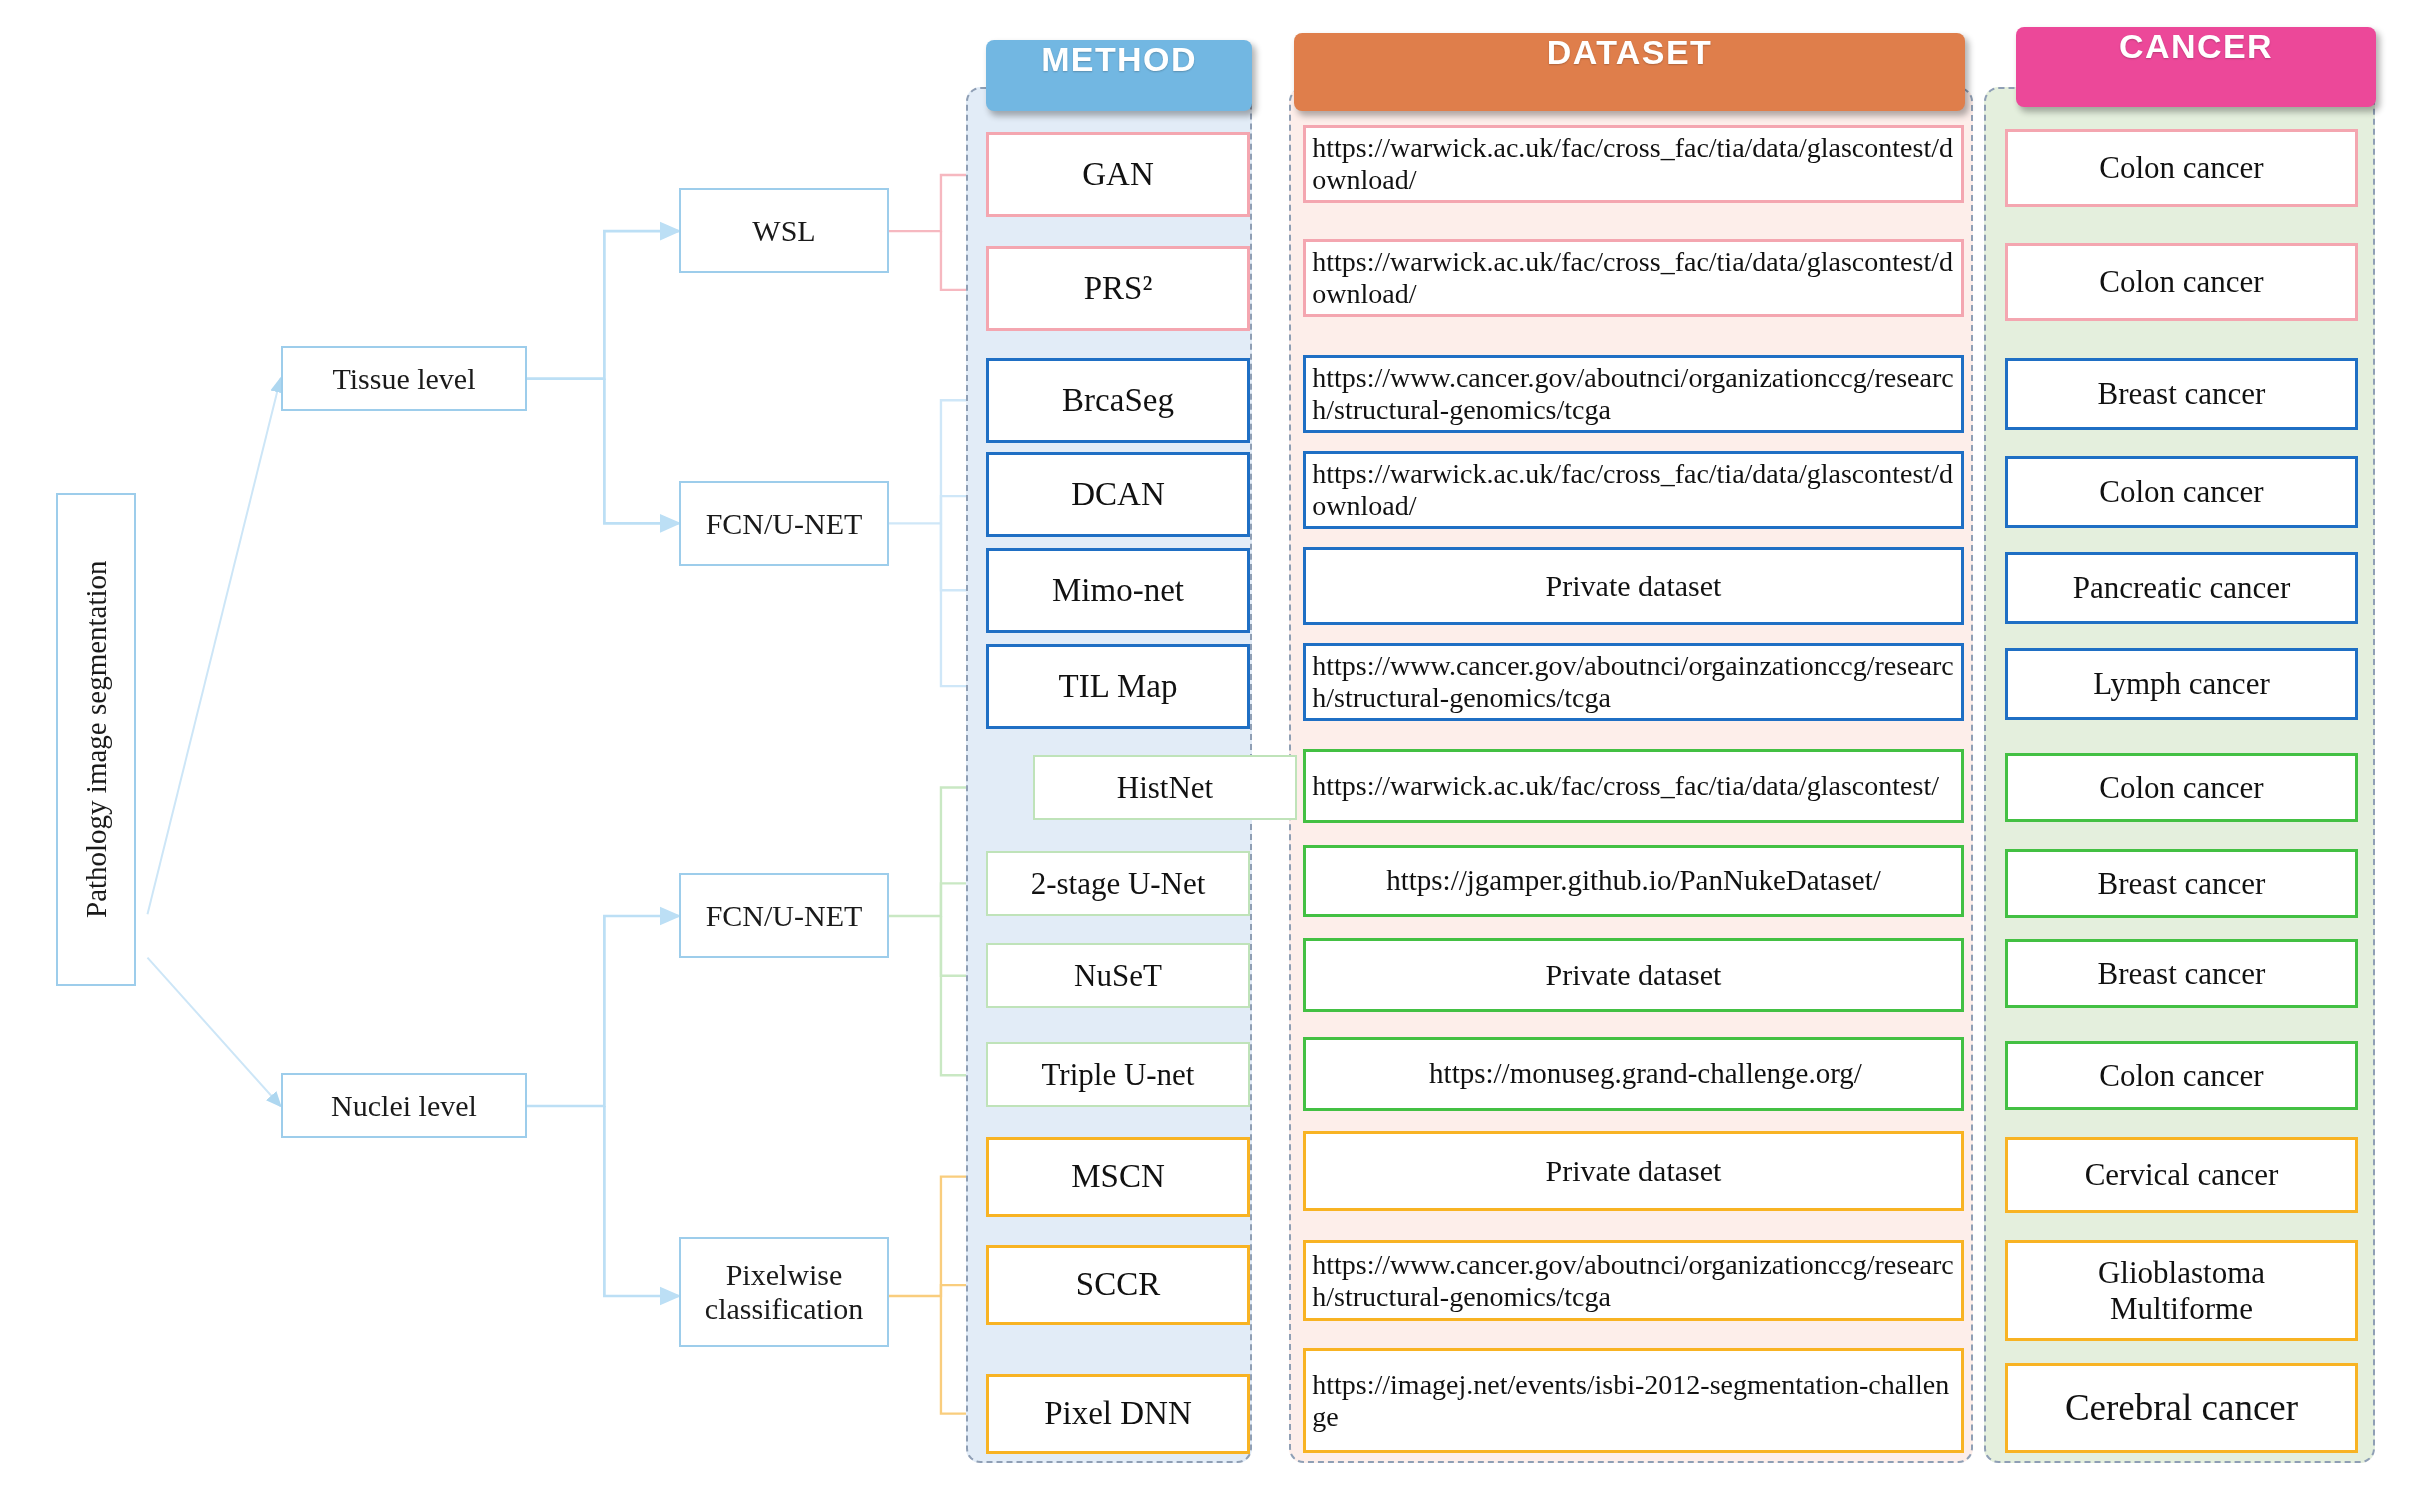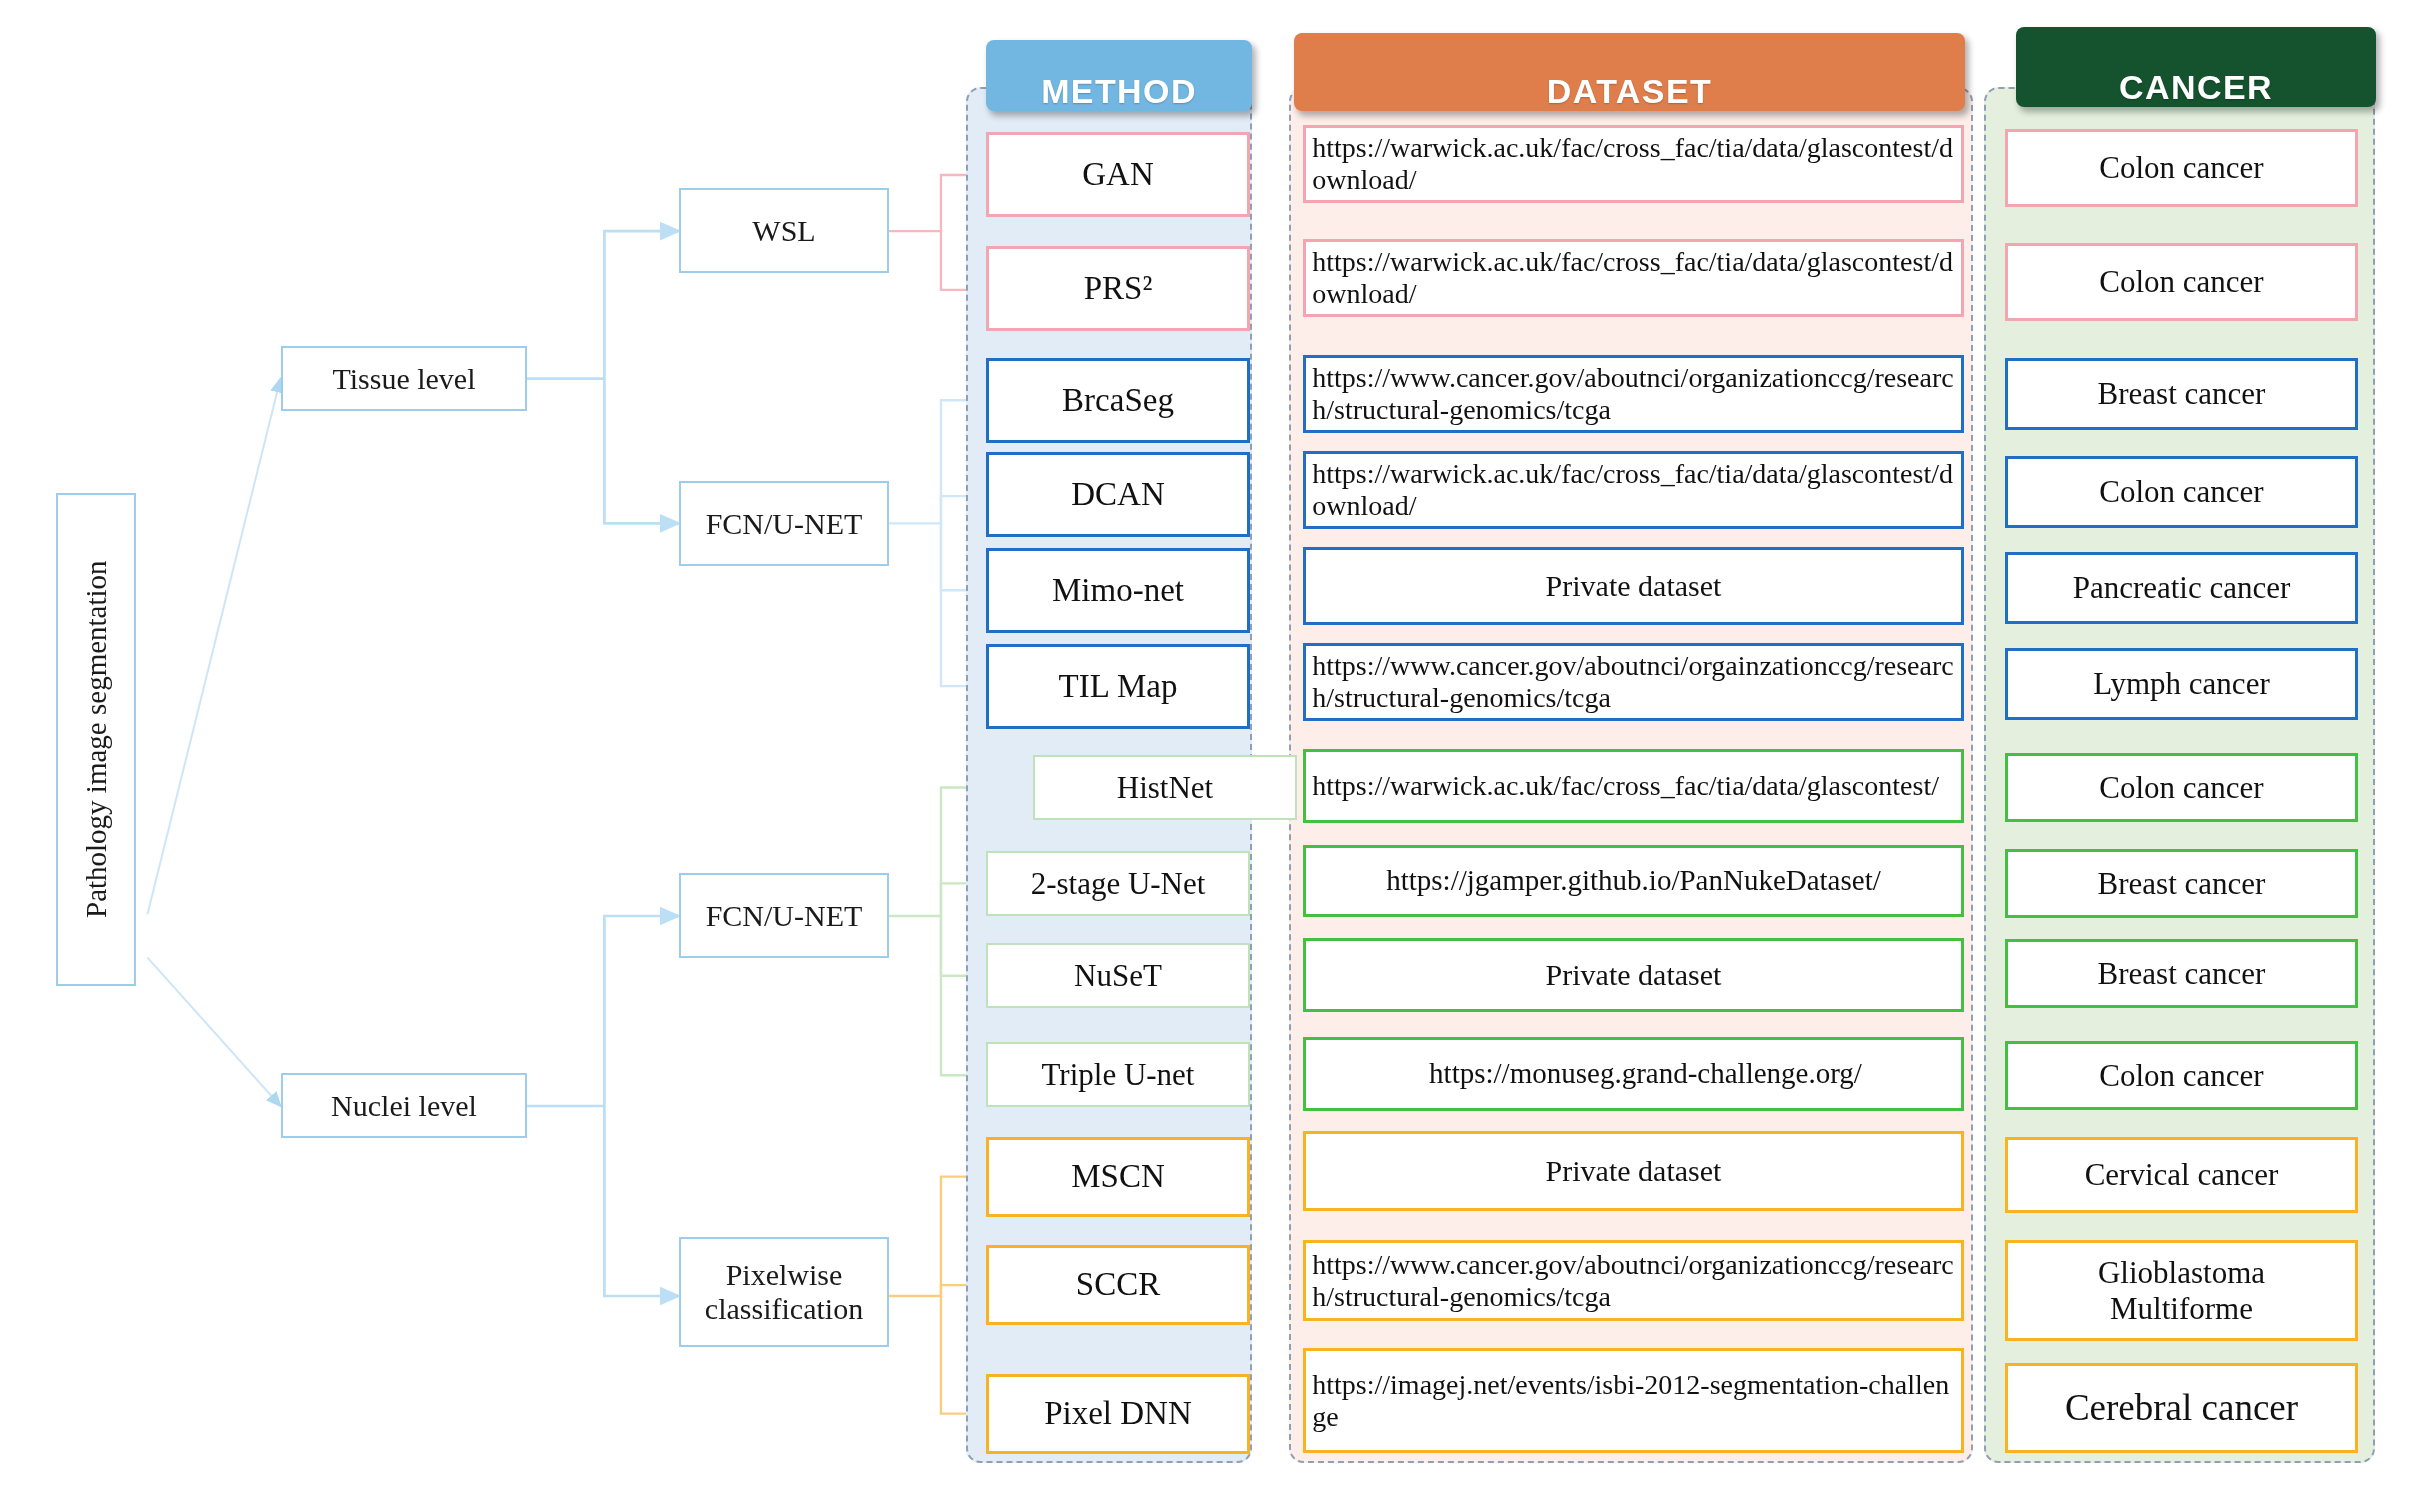--- a/index.html
+++ b/index.html
@@ -28,29 +28,29 @@
     position:absolute;box-sizing:border-box;
     border:2.7px dashed #8f9fb5;border-radius:14.5px;
   }
   .panel.method{background:#e2ecf7;}
   .panel.dataset{background:#fdeeea;}
   .panel.cancer{background:#e4efdd;}
 
   
   .chip{
     position:absolute;box-sizing:border-box;border-radius:8.1px;
-    display:flex;align-items:flex-end;justify-content:center;
+    display:flex;align-items:flex-start;justify-content:center;
     color:#ffffff;font-family:"Liberation Sans", sans-serif;
     font-weight:bold;letter-spacing:1.4px;
     box-shadow:3.6px 4.5px 6.3px rgba(0,0,0,.30);
     text-shadow:0 0.9px 1.8px rgba(0,0,0,.22);
   }
   .chip.method{background:#72b7e2;}
   .chip.dataset{background:#df7e4b;}
-  .chip.cancer{background:#14532d;}
+  .chip.cancer{background:#ec4899;}
 
   
   .cell{
     position:absolute;box-sizing:border-box;background:#ffffff;
     display:flex;align-items:center;
     color:#111111;font-family:"Liberation Serif", serif;
     line-height:1.14;
   }
   .cell.center{justify-content:center;text-align:center;}
   .cell.left{justify-content:flex-start;text-align:left;}

